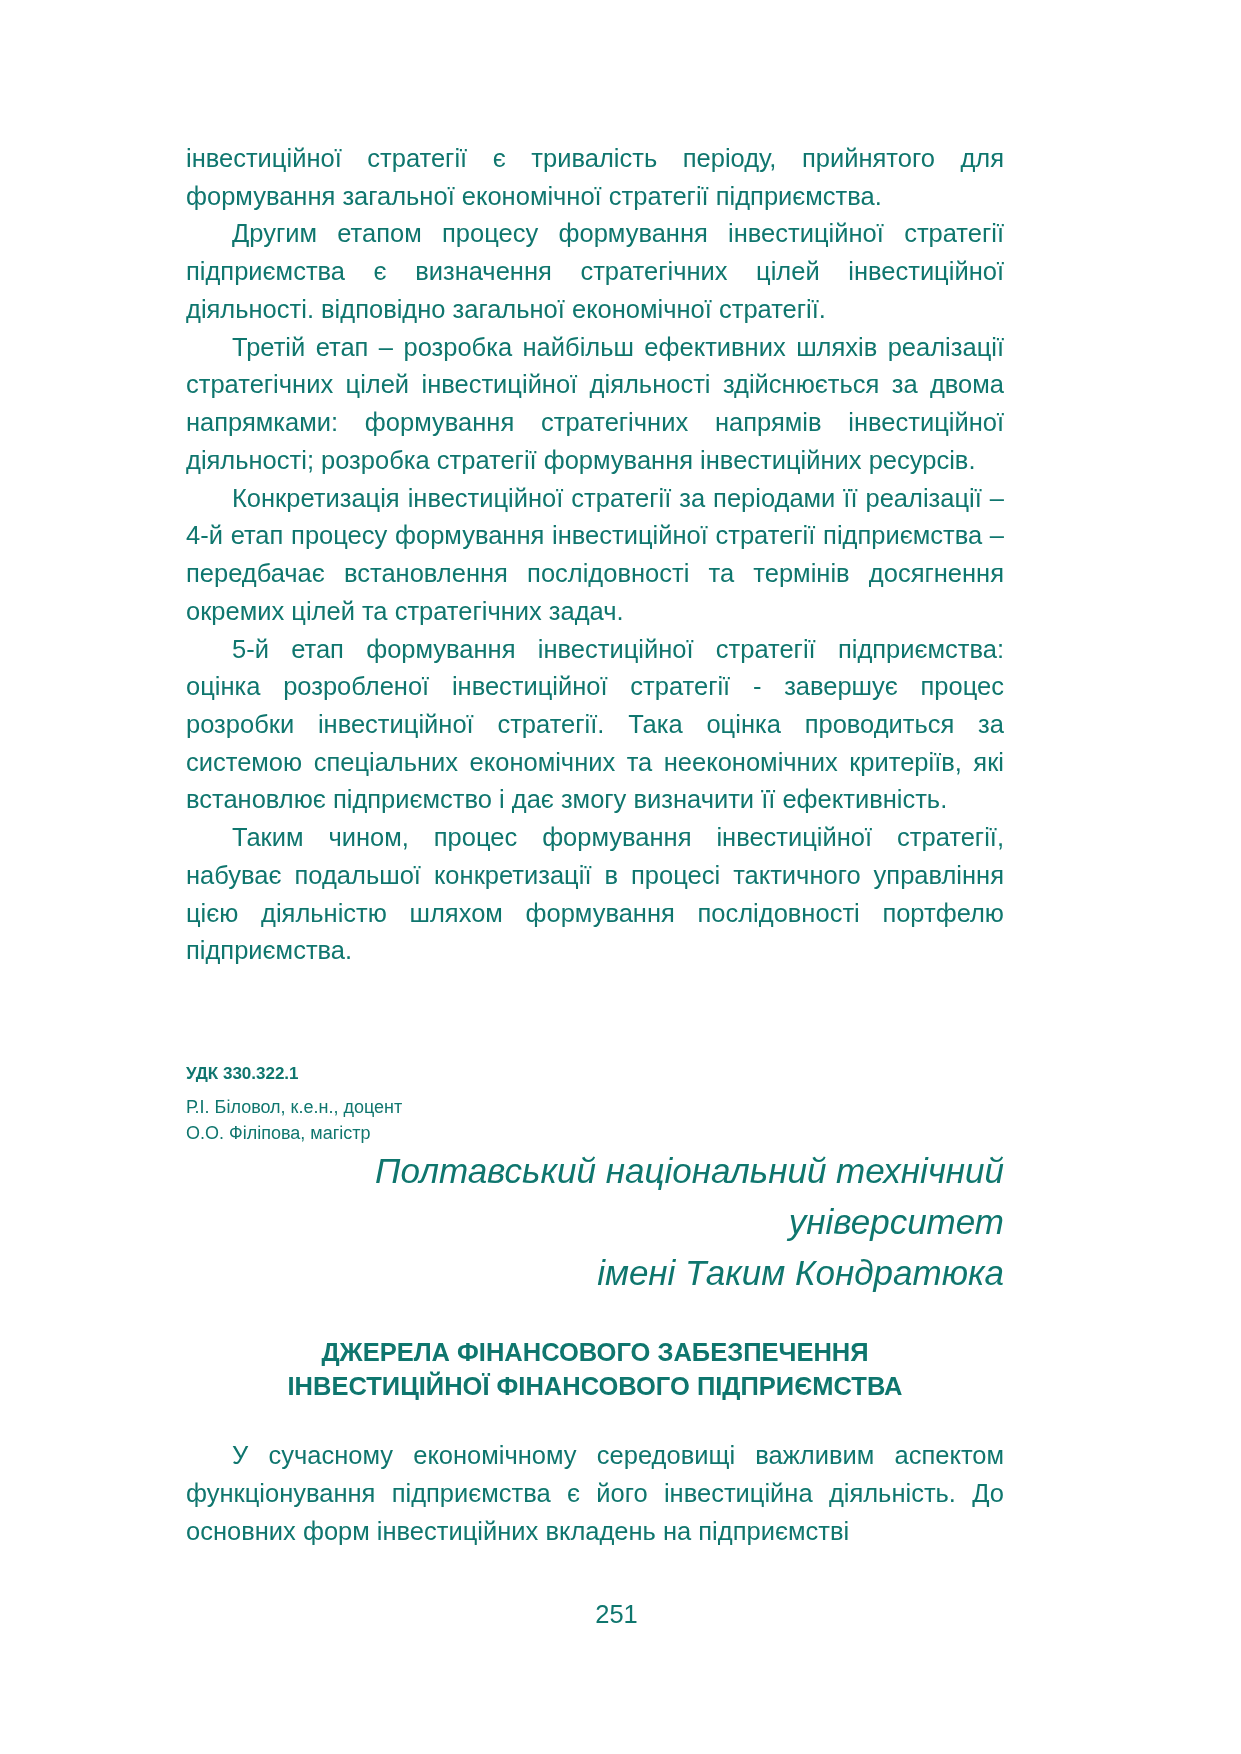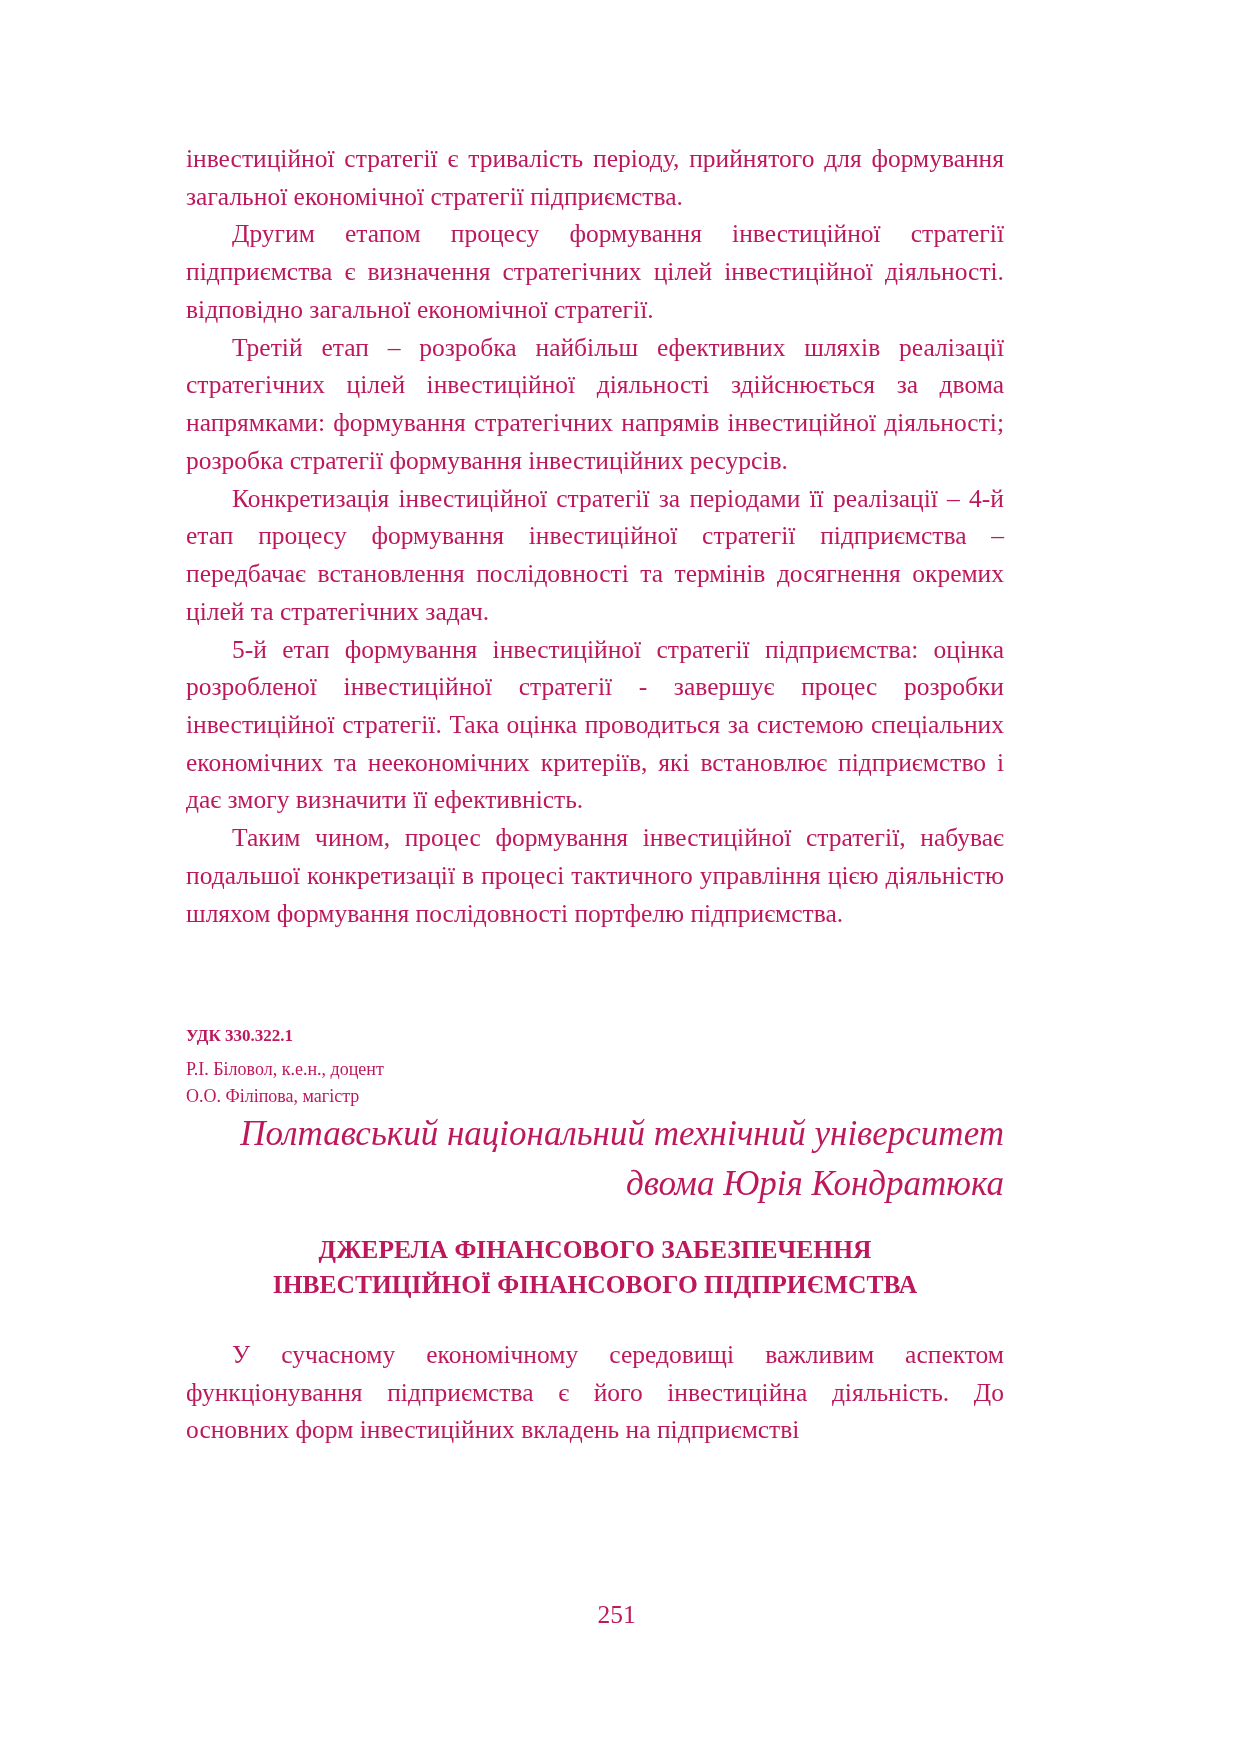--- a/index.html
+++ b/index.html
@@ -7,22 +7,22 @@
     padding: 0;
     background: #ffffff;
   }
   .page {
     position: relative;
     width: 1241px;
     height: 1754px;
     margin: 0 auto;
     background: #ffffff;
     box-sizing: border-box;
-    font-family: Liberation Serif, serif;
-    color: #be185d;
+    font-family: Liberation Sans, sans-serif;
+    color: #0f766e;
   }
   .content {
     position: absolute;
     left: 186px;
     top: 140px;
     width: 818px;
   }
   p.body-par {
     margin: 0;
     font-size: 25.5px;
@@ -48,21 +48,21 @@
     font-size: 18px;
     line-height: 1.45;
   }
   .affil {
     text-align: right;
     font-size: 35px;
     font-style: italic;
     line-height: 1.45;
   }
   .title-block {
-    margin-top: 23px;
+    margin-top: 36px;
     text-align: center;
     font-weight: bold;
     font-size: 25.5px;
     line-height: 1.35;
   }
   .after-title-gap {
     height: 34px;
   }
   .page-number {
     position: absolute;
@@ -86,21 +86,21 @@
     <p class="body-par">5-й етап формування інвестиційної стратегії підприємства: оцінка розробленої інвестиційної стратегії - завершує процес розробки інвестиційної стратегії. Така оцінка проводиться за системою спеціальних економічних та неекономічних критеріїв, які встановлює підприємство і дає змогу визначити її ефективність.</p>
     <p class="body-par">Таким чином, процес формування інвестиційної стратегії, набуває подальшої конкретизації в процесі тактичного управління цією діяльністю шляхом формування послідовності портфелю підприємства.</p>
 
     <div class="gap-after-intro"></div>
 
     <div class="udk">УДК 330.322.1</div>
 
     <div class="authors">Р.І. Біловол, к.е.н., доцент</div>
     <div class="authors">О.О. Філіпова, магістр</div>
     <div class="affil">Полтавський національний технічний університет</div>
-    <div class="affil">двома Юрія Кондратюка</div>
+    <div class="affil">імені Таким Кондратюка</div>
 
     <div class="title-block">
       <div>ДЖЕРЕЛА ФІНАНСОВОГО ЗАБЕЗПЕЧЕННЯ</div>
       <div>ІНВЕСТИЦІЙНОЇ ФІНАНСОВОГО  ПІДПРИЄМСТВА</div>
     </div>
 
     <div class="after-title-gap"></div>
 
     <p class="body-par">У сучасному економічному середовищі важливим аспектом функціонування підприємства є його інвестиційна діяльність. До основних форм інвестиційних вкладень на підприємстві</p>
   </div>

